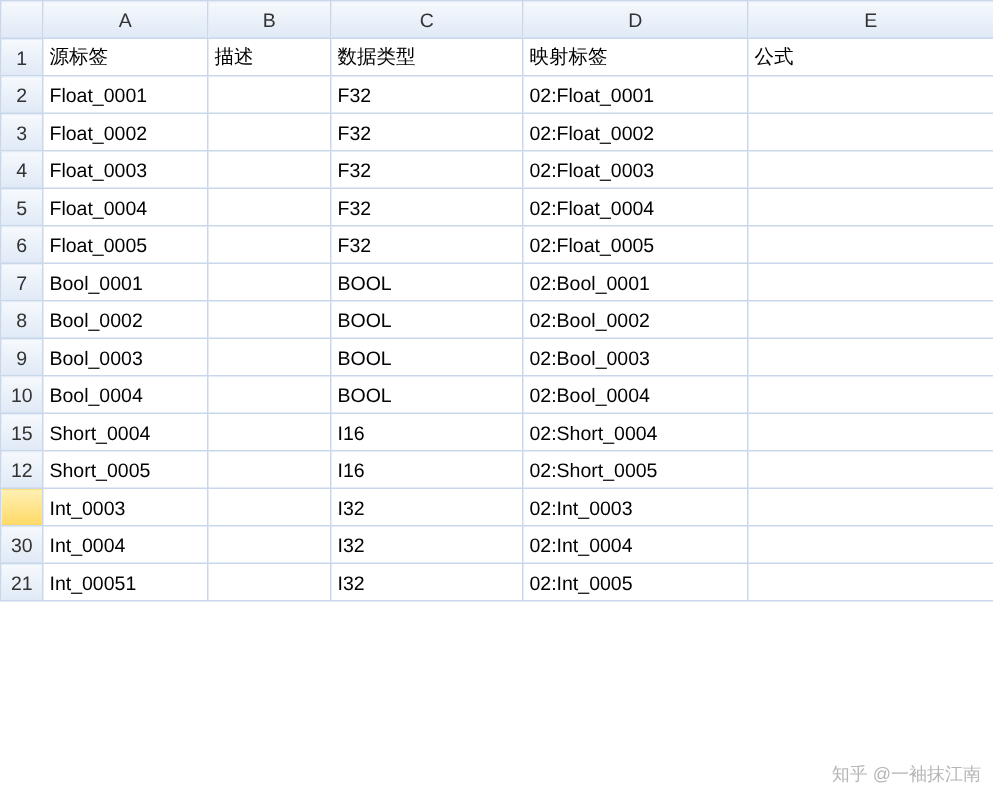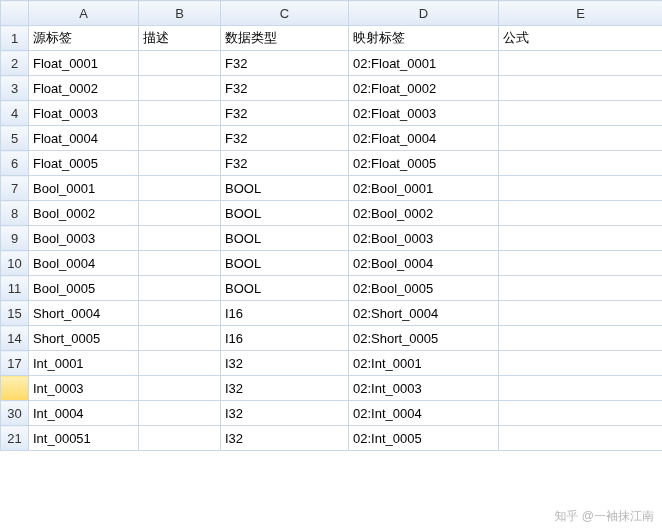--- a/index.html
+++ b/index.html
@@ -149,49 +149,33 @@
       </tr>
       <tr>
         <td class="rowhdr">10</td>
         <td class="colA">Bool_0004</td>
         <td class="colB"></td>
         <td class="colC">BOOL</td>
         <td class="colD">02:Bool_0004</td>
         <td class="colE"></td>
       </tr>
       <tr>
-        <td class="rowhdr">11</td>
-        <td class="colA">Bool_0005</td>
-        <td class="colB"></td>
-        <td class="colC">BOOL</td>
-        <td class="colD">02:Bool_0005</td>
-        <td class="colE"></td>
-      </tr>
-      <tr>
         <td class="rowhdr">15</td>
         <td class="colA">Short_0004</td>
         <td class="colB"></td>
         <td class="colC">I16</td>
         <td class="colD">02:Short_0004</td>
         <td class="colE"></td>
       </tr>
       <tr>
-        <td class="rowhdr">14</td>
+        <td class="rowhdr">12</td>
         <td class="colA">Short_0005</td>
         <td class="colB"></td>
         <td class="colC">I16</td>
         <td class="colD">02:Short_0005</td>
-        <td class="colE"></td>
-      </tr>
-      <tr>
-        <td class="rowhdr">17</td>
-        <td class="colA">Int_0001</td>
-        <td class="colB"></td>
-        <td class="colC">I32</td>
-        <td class="colD">02:Int_0001</td>
         <td class="colE"></td>
       </tr>
       <tr class="selected-row">
         <td class="rowhdr">19</td>
         <td class="colA">Int_0003</td>
         <td class="colB"></td>
         <td class="colC">I32</td>
         <td class="colD">02:Int_0003</td>
         <td class="colE"></td>
       </tr>

